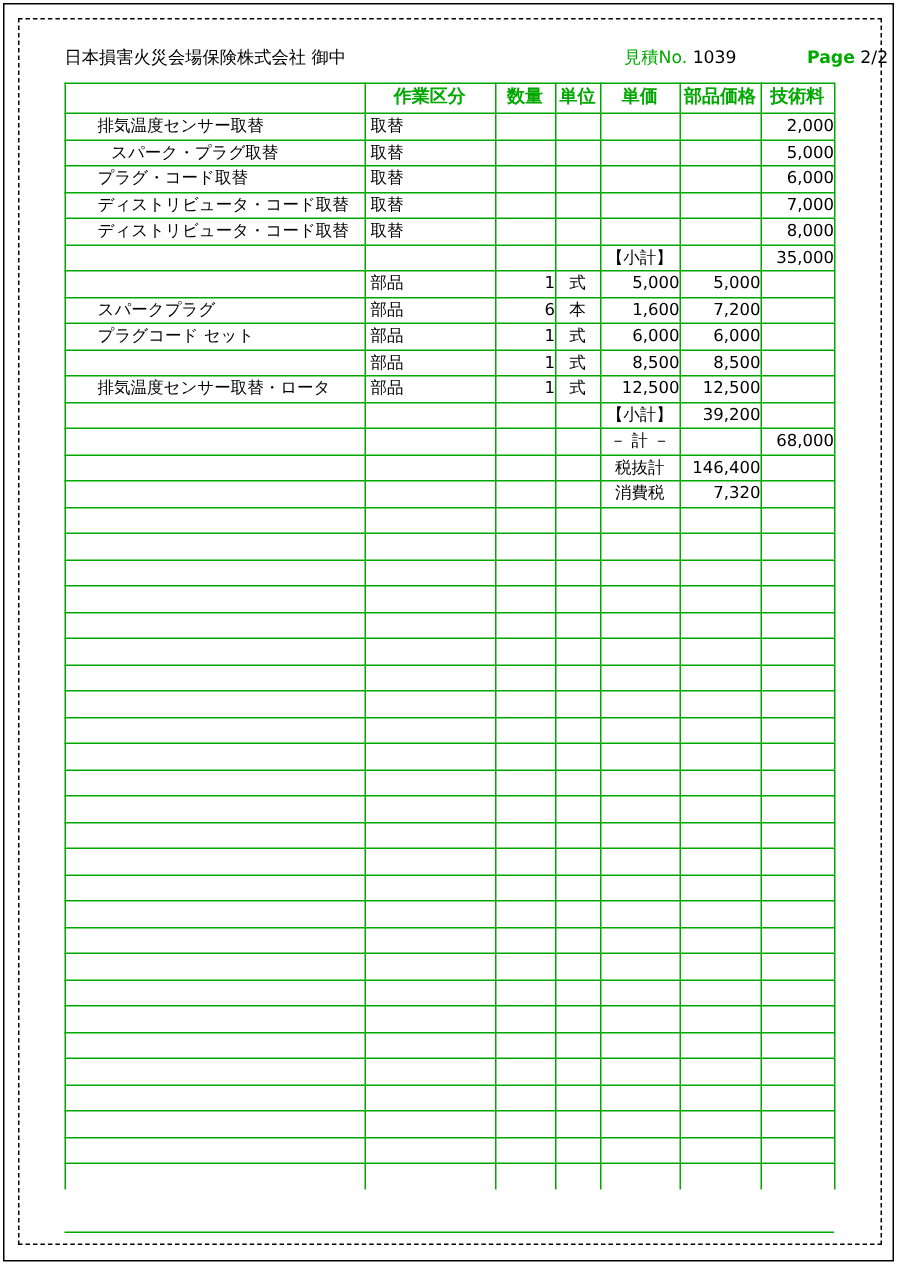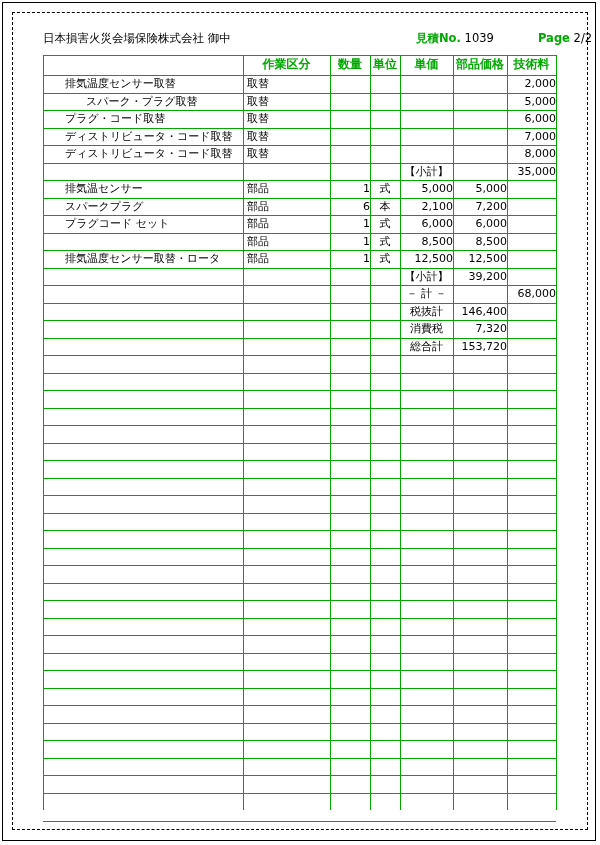--- a/index.html
+++ b/index.html
@@ -55,21 +55,21 @@
     line-height: 14px;
   }
   #quote-no-wrap {
     position: absolute;
     left: 373px;
     top: 0;
     font-size: 11.5px;
     white-space: nowrap;
     line-height: 14px;
   }
-  #quote-no-wrap .lbl { color: #00a800; font-weight: bold; }
+  #quote-no-wrap .lbl { color: #00a800; font-weight: normal; }
   #quote-no-wrap .val { color: #000000; }
   #page-no-wrap {
     position: absolute;
     left: 495px;
     top: 0;
     font-size: 11.5px;
     white-space: nowrap;
     line-height: 14px;
   }
   #page-no-wrap .lbl { color: #00a800; font-weight: bold; }
@@ -201,21 +201,21 @@
       </div>
       <div class="row solid-top">
         <div class="vrule" style="left: 0px;"></div>
         <div class="vrule" style="left: 200px;"></div>
         <div class="vrule" style="left: 287px;"></div>
         <div class="vrule" style="left: 327px;"></div>
         <div class="vrule" style="left: 357px;"></div>
         <div class="vrule" style="left: 410px;"></div>
         <div class="vrule" style="left: 464px;"></div>
         <div class="vrule" style="left: 513px;"></div>
-        <div class="cell l indent" style="left: 16px; width: 200px; padding-left: 27px;">スパーク・プラグ取替</div>
+        <div class="cell l indent" style="left: 4px; width: 200px; padding-left: 27px;">スパーク・プラグ取替</div>
         <div class="cell l pad-l" style="left: 200px; width: 87px;">取替</div>
         <div class="cell r pad-r" style="left: 464px; width: 49px;">5,000</div>
       </div>
       <div class="row solid-top">
         <div class="vrule" style="left: 0px;"></div>
         <div class="vrule" style="left: 200px;"></div>
         <div class="vrule" style="left: 287px;"></div>
         <div class="vrule" style="left: 327px;"></div>
         <div class="vrule" style="left: 357px;"></div>
         <div class="vrule" style="left: 410px;"></div>
@@ -265,41 +265,40 @@
       </div>
       <div class="row solid-top">
         <div class="vrule" style="left: 0px;"></div>
         <div class="vrule" style="left: 200px;"></div>
         <div class="vrule" style="left: 287px;"></div>
         <div class="vrule" style="left: 327px;"></div>
         <div class="vrule" style="left: 357px;"></div>
         <div class="vrule" style="left: 410px;"></div>
         <div class="vrule" style="left: 464px;"></div>
         <div class="vrule" style="left: 513px;"></div>
-        <div class="cell l indent" style="left: 0px; width: 200px;">排気温センサー</div>
         <div class="cell l pad-l" style="left: 200px; width: 87px;">部品</div>
         <div class="cell r pad-r" style="left: 287px; width: 40px;">1</div>
         <div class="cell c" style="left: 327px; width: 30px;">式</div>
         <div class="cell r pad-r" style="left: 357px; width: 53px;">5,000</div>
         <div class="cell r pad-r" style="left: 410px; width: 54px;">5,000</div>
       </div>
       <div class="row solid-top">
         <div class="vrule" style="left: 0px;"></div>
         <div class="vrule" style="left: 200px;"></div>
         <div class="vrule" style="left: 287px;"></div>
         <div class="vrule" style="left: 327px;"></div>
         <div class="vrule" style="left: 357px;"></div>
         <div class="vrule" style="left: 410px;"></div>
         <div class="vrule" style="left: 464px;"></div>
         <div class="vrule" style="left: 513px;"></div>
         <div class="cell l indent" style="left: 0px; width: 200px;">スパークプラグ</div>
         <div class="cell l pad-l" style="left: 200px; width: 87px;">部品</div>
         <div class="cell r pad-r" style="left: 287px; width: 40px;">6</div>
         <div class="cell c" style="left: 327px; width: 30px;">本</div>
-        <div class="cell r pad-r" style="left: 357px; width: 53px;">2,100</div>
+        <div class="cell r pad-r" style="left: 357px; width: 53px;">1,600</div>
         <div class="cell r pad-r" style="left: 410px; width: 54px;">7,200</div>
       </div>
       <div class="row solid-top">
         <div class="vrule" style="left: 0px;"></div>
         <div class="vrule" style="left: 200px;"></div>
         <div class="vrule" style="left: 287px;"></div>
         <div class="vrule" style="left: 327px;"></div>
         <div class="vrule" style="left: 357px;"></div>
         <div class="vrule" style="left: 410px;"></div>
         <div class="vrule" style="left: 464px;"></div>
@@ -393,32 +392,20 @@
       </div>
       <div class="row solid-top">
         <div class="vrule" style="left: 0px;"></div>
         <div class="vrule" style="left: 200px;"></div>
         <div class="vrule" style="left: 287px;"></div>
         <div class="vrule" style="left: 327px;"></div>
         <div class="vrule" style="left: 357px;"></div>
         <div class="vrule" style="left: 410px;"></div>
         <div class="vrule" style="left: 464px;"></div>
         <div class="vrule" style="left: 513px;"></div>
-        <div class="cell c" style="left: 357px; width: 53px;">総合計</div>
-        <div class="cell r pad-r" style="left: 410px; width: 54px;">153,720</div>
-      </div>
-      <div class="row solid-top">
-        <div class="vrule" style="left: 0px;"></div>
-        <div class="vrule" style="left: 200px;"></div>
-        <div class="vrule" style="left: 287px;"></div>
-        <div class="vrule" style="left: 327px;"></div>
-        <div class="vrule" style="left: 357px;"></div>
-        <div class="vrule" style="left: 410px;"></div>
-        <div class="vrule" style="left: 464px;"></div>
-        <div class="vrule" style="left: 513px;"></div>
       </div>
       <div class="row solid-top">
         <div class="vrule" style="left: 0px;"></div>
         <div class="vrule" style="left: 200px;"></div>
         <div class="vrule" style="left: 287px;"></div>
         <div class="vrule" style="left: 327px;"></div>
         <div class="vrule" style="left: 357px;"></div>
         <div class="vrule" style="left: 410px;"></div>
         <div class="vrule" style="left: 464px;"></div>
         <div class="vrule" style="left: 513px;"></div>

